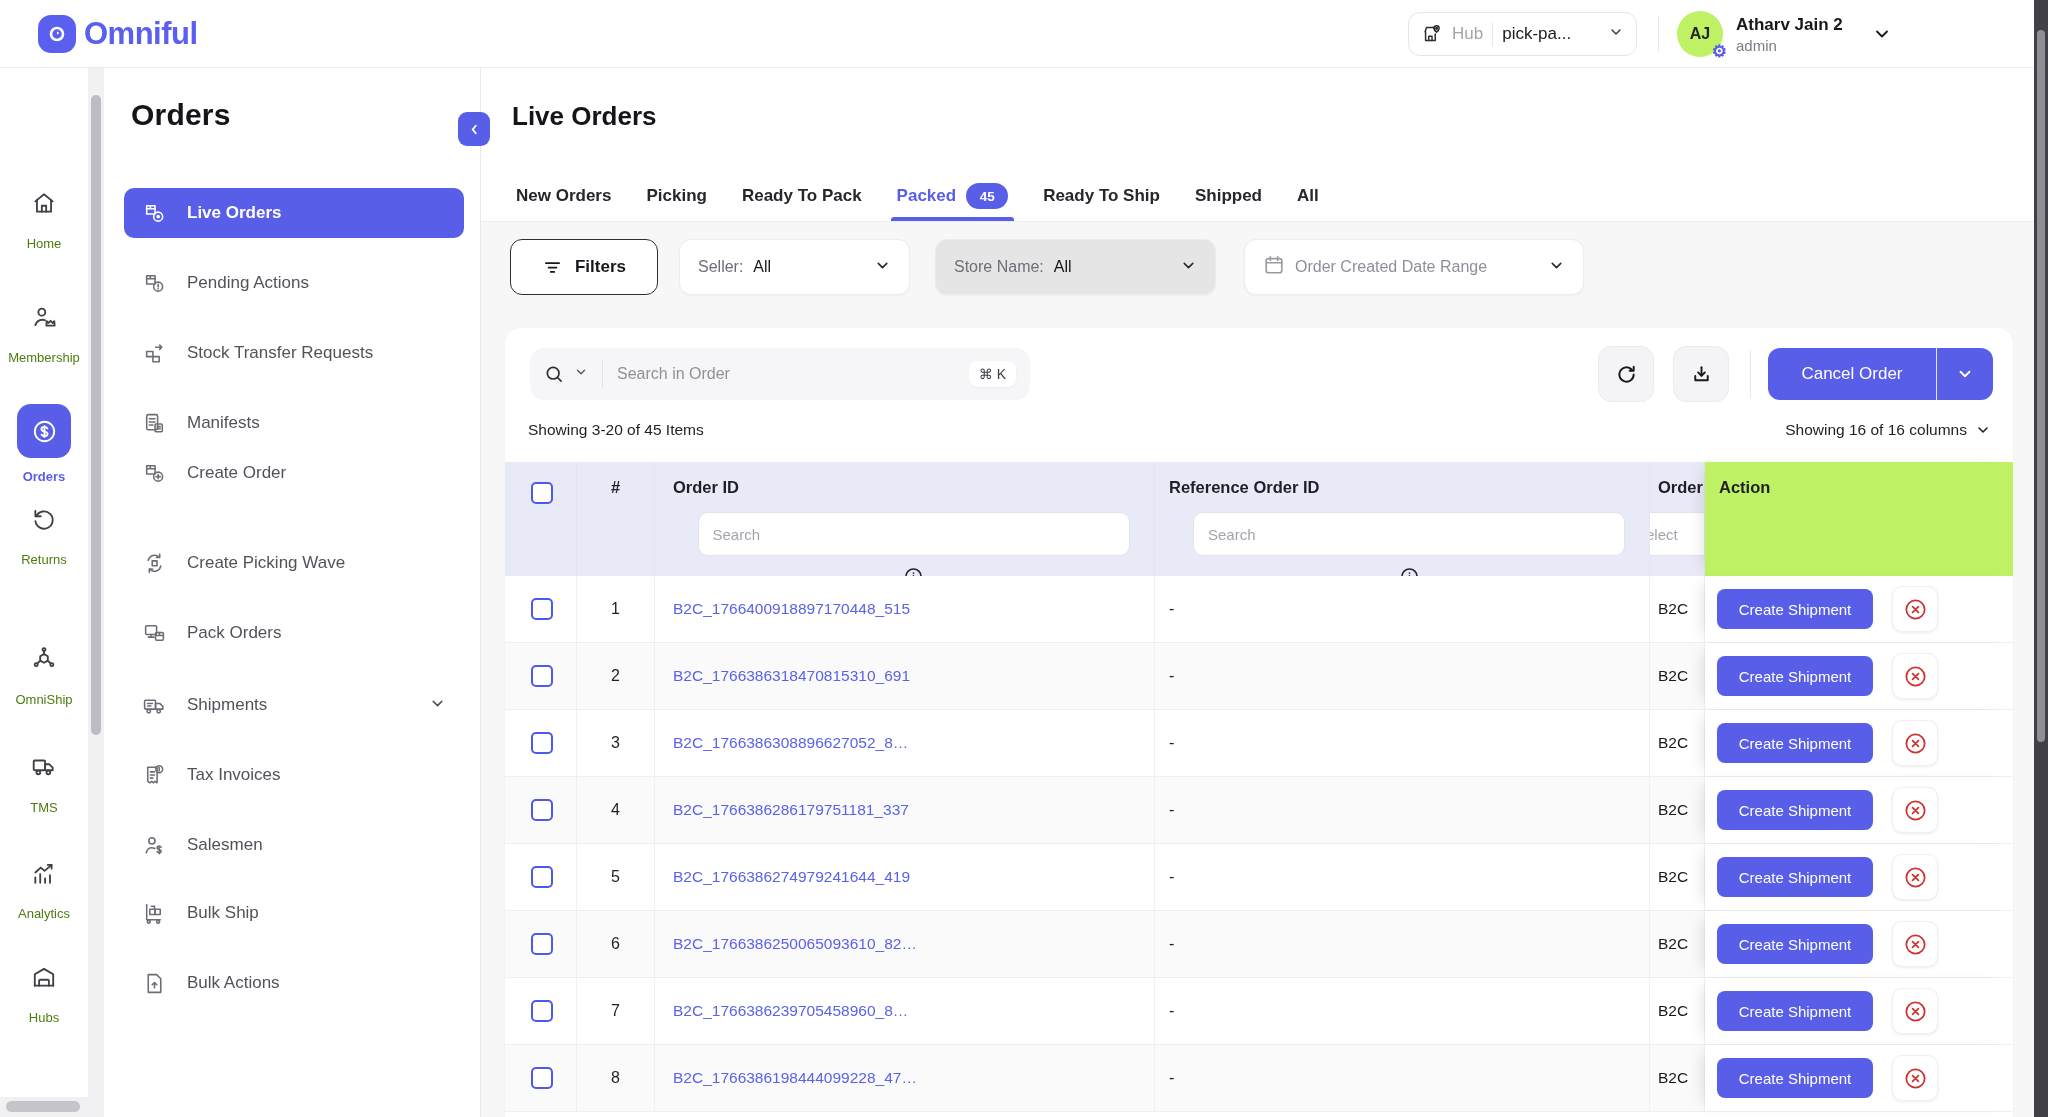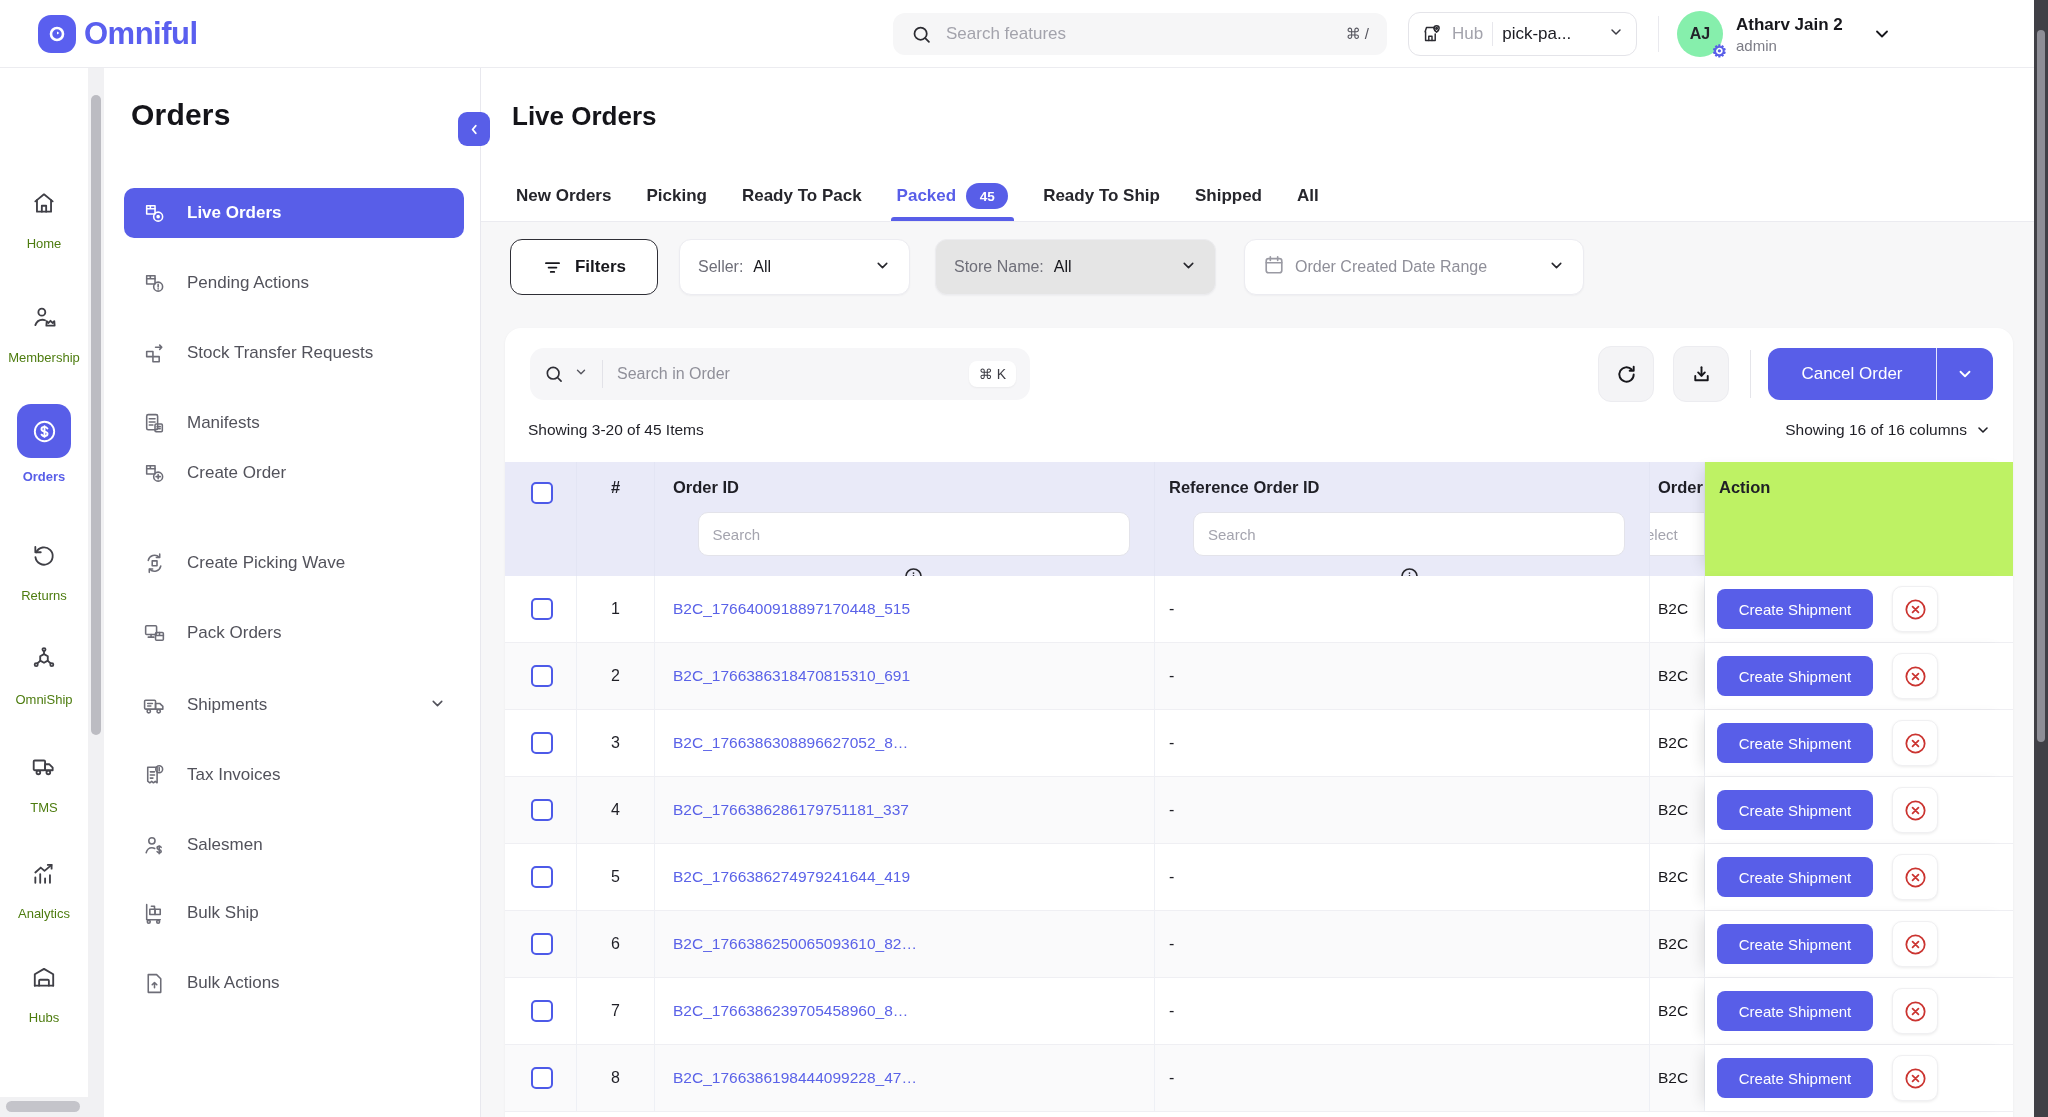--- a/index.html
+++ b/index.html
@@ -19,21 +19,21 @@
   .global-search input::placeholder { color:#a3a3ac; }
   .kbd-hint { font-size:15px; color:#55555e; white-space:nowrap; }
   .hub-box { position:absolute; left:1408px; top:12px; width:229px; height:44px; border:1px solid #e4e4e9; border-radius:12px; display:flex; align-items:center; padding:0 12px; gap:9px; background:#fff; cursor:pointer; }
   .hub-box .icon svg { width:22px; height:22px; color:#2b2b31; }
   .hub-label { font-size:17px; color:#a3a3ac; }
   .hub-sep { width:1px; height:24px; background:#e7e7ec; }
   .hub-value { font-size:17px; color:#1b1b22; flex:1; white-space:nowrap; overflow:hidden; }
   .hub-box .chev svg { width:16px; height:16px; color:#3c3c44; }
   .hdr-divider { position:absolute; left:1658px; top:16px; width:1px; height:36px; background:#e9e9ee; }
   .user-box { position:absolute; left:1677px; top:10px; height:48px; display:flex; align-items:center; cursor:pointer; }
-  .avatar { position:relative; width:46px; height:46px; border-radius:50%; background:#86efac; display:flex; align-items:center; justify-content:center; font-size:16px; font-weight:600; color:#23232a; }
+  .avatar { position:relative; width:46px; height:46px; border-radius:50%; background:#bef264; display:flex; align-items:center; justify-content:center; font-size:16px; font-weight:600; color:#23232a; }
   .avatar-gear { position:absolute; right:-4px; bottom:-3px; font-size:17px; color:var(--primary); background:transparent; line-height:1; }
   .user-meta { margin-left:13px; }
   .user-name { font-size:17px; font-weight:700; color:#17171c; }
   .user-role { font-size:15px; color:#7c7c86; margin-top:2px; }
   .user-chev { position:absolute; left:1872px; top:24px; }
   .user-chev svg { width:20px; height:20px; color:#17171c; }
 
   
   .win-scroll { position:absolute; right:0; top:0; width:14px; height:1117px; background:#404046; z-index:60; }
   .win-scroll .thumb { position:absolute; left:3px; top:30px; width:8px; height:712px; background:#8e8e96; border-radius:4px; }
@@ -153,30 +153,20 @@
   <div class="topbar">
     <div class="logo">
       <span class="logo-mark">
         <svg viewBox="0 0 24 24" fill="none">
             <circle cx="12" cy="12" r="6" stroke="#ffffff" stroke-width="2.6"></circle>
             <path d="M12 9.4l2.4 1.6-2.4 1.6z" fill="#ffffff"></path>
           </svg>
       </span>
       <span class="logo-text">Omniful</span>
     </div>
-    <div class="global-search">
-      <span class="icon">
-          <svg viewBox="0 0 24 24" fill="none" stroke="currentColor" stroke-width="2" stroke-linecap="round">
-            <circle cx="11" cy="11" r="7"></circle>
-            <line x1="16.5" y1="16.5" x2="20.5" y2="20.5"></line>
-          </svg>
-        </span>
-      <input placeholder="Search features" style="">
-      <span class="kbd-hint">⌘ /</span>
-    </div>
     <div class="hub-box">
       <span class="icon">
           <svg viewBox="0 0 24 24" fill="none" stroke="currentColor" stroke-width="1.6" stroke-linecap="round" stroke-linejoin="round">
             <path d="M4.5 9.5L6 5h8l1 3"></path>
             <path d="M5 9.5V19h10.5v-7"></path>
             <path d="M8.5 19v-4.5h3.5V19"></path>
             <path d="M17 3a2.8 2.8 0 0 1 2.8 2.8C19.8 7.9 17 10 17 10s-2.8-2.1-2.8-4.2A2.8 2.8 0 0 1 17 3z"></path>
             <circle cx="17" cy="5.8" r=".9"></circle>
           </svg>
         </span>
@@ -227,21 +217,21 @@
       <div class="pnav-item active" style="top: 336px;">
         <div class="pnav-ic">
           <svg viewBox="0 0 24 24" fill="none" stroke="currentColor" stroke-width="1.7" stroke-linecap="round" stroke-linejoin="round">
             <circle cx="12" cy="12" r="8.6"></circle>
             <path d="M12 7.2v9.6"></path>
             <path d="M14.6 9.3c-.6-.9-1.5-1.4-2.6-1.4-1.5 0-2.7.9-2.7 2.1 0 2.9 5.4 1.4 5.4 4.1 0 1.2-1.2 2.1-2.7 2.1-1.1 0-2-.5-2.6-1.4"></path>
           </svg>
         </div>
         <div class="pnav-label">Orders</div>
       </div>
-      <div class="pnav-item" style="top: 474px;">
+      <div class="pnav-item" style="top: 438px;">
         <div class="pnav-ic">
           <svg viewBox="0 0 24 24" fill="none" stroke="currentColor" stroke-width="1.7" stroke-linecap="round" stroke-linejoin="round">
             <path d="M4.8 9.5a8 8 0 1 1-.7 4.5"></path>
             <polyline points="4 4.5 4 9.5 9 9.5"></polyline>
           </svg>
         </div>
         <div class="pnav-label">Returns</div>
       </div>
       <div class="pnav-item" style="top: 578px;">
         <div class="pnav-ic">

